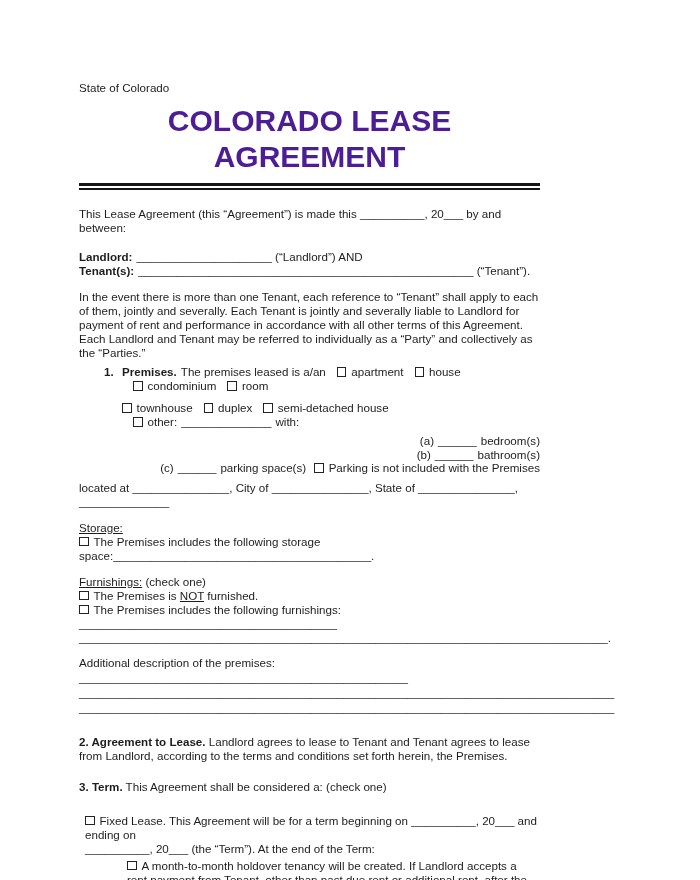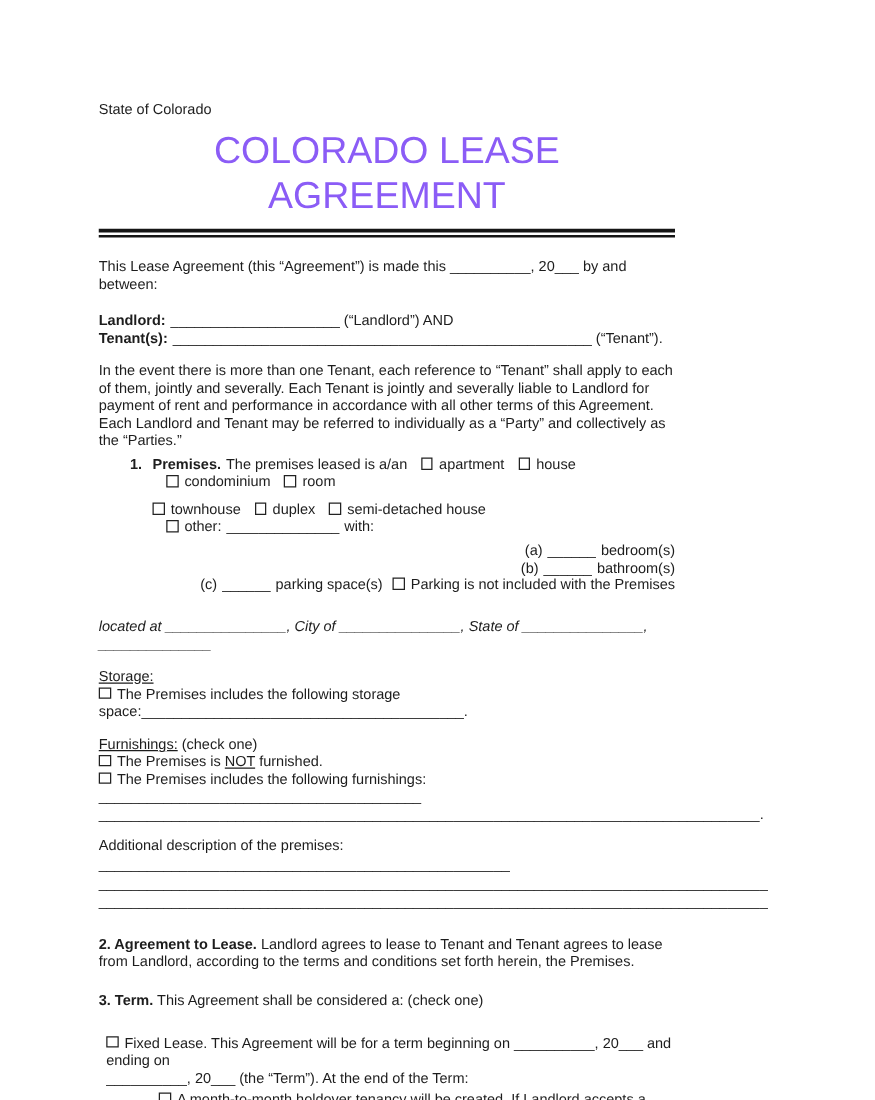--- a/index.html
+++ b/index.html
@@ -3,41 +3,41 @@
 <meta charset="utf-8">
 <style>
   html,body{margin:0;padding:0;background:#ffffff;}
   .page{
     position:relative;width:618px;height:880px;background:#ffffff;box-sizing:border-box;
     padding:81px 78px 0 79px;
     font-family:"Liberation Sans","DejaVu Sans",sans-serif;
     font-size:11.6px;line-height:14px;color:#1d1d1d;
   }
   .state{font-size:11.6px;}
-  h1.title{margin:8px 0 0 0;font-size:30px;line-height:36px;font-weight:normal;text-align:center;color:#8b5cf6;letter-spacing:0;}
+  h1.title{margin:8px 0 0 0;font-size:30px;line-height:36px;font-weight:bold;text-align:center;color:#4c1d95;letter-spacing:0;}
   .rule{margin-top:8px;height:2px;border-top:3px solid #151515;border-bottom:2px solid #151515;}
   p{margin:0;}
   .mt-intro{margin-top:17px;}
   .mt-landlord{margin-top:15px;}
   .mt-tenant{}
   .mt-parties{margin-top:12px;}
   b{font-weight:bold;}
   .blank{letter-spacing:0;white-space:nowrap;}
   .cb{display:inline-block;width:7.5px;height:7.5px;border:1.2px solid #222222;margin-right:5px;vertical-align:-0.5px;background:#fff;}
   .list{display:flex;margin-top:5px;padding-left:25px;}
   .li-num{width:18px;font-weight:bold;flex:0 0 18px;}
   .li-body{flex:1;}
   .opt{margin-left:11px;white-space:nowrap;}
   .opt-row2{margin-top:8px;}
   .opt-row2 .opt:first-child{margin-left:0;}
   .subs{margin-top:5px;}
   .sub-row{line-height:13.5px;text-align:right;}
   .sp{margin-left:4px;}
   .opt-inline{margin-left:8px;white-space:nowrap;}
-  .mt-located{margin-top:20px;font-style:italic;}
+  .mt-located{margin-top:6px;}
   .mt-storage{margin-top:12px;}
   .mt-furn{margin-top:12px;}
   .mt-add{margin-top:10px;}
   .add-line{line-height:15px;}
   .u{text-decoration:underline;}
   .mt-sec2{margin-top:20px;}
   .mt-sec3{margin-top:17px;}
   .fixed{margin-top:20px;margin-left:6px;}
   .holdover{margin-top:3px;margin-left:48px;margin-right:3px;line-height:14.2px;}
 </style>

